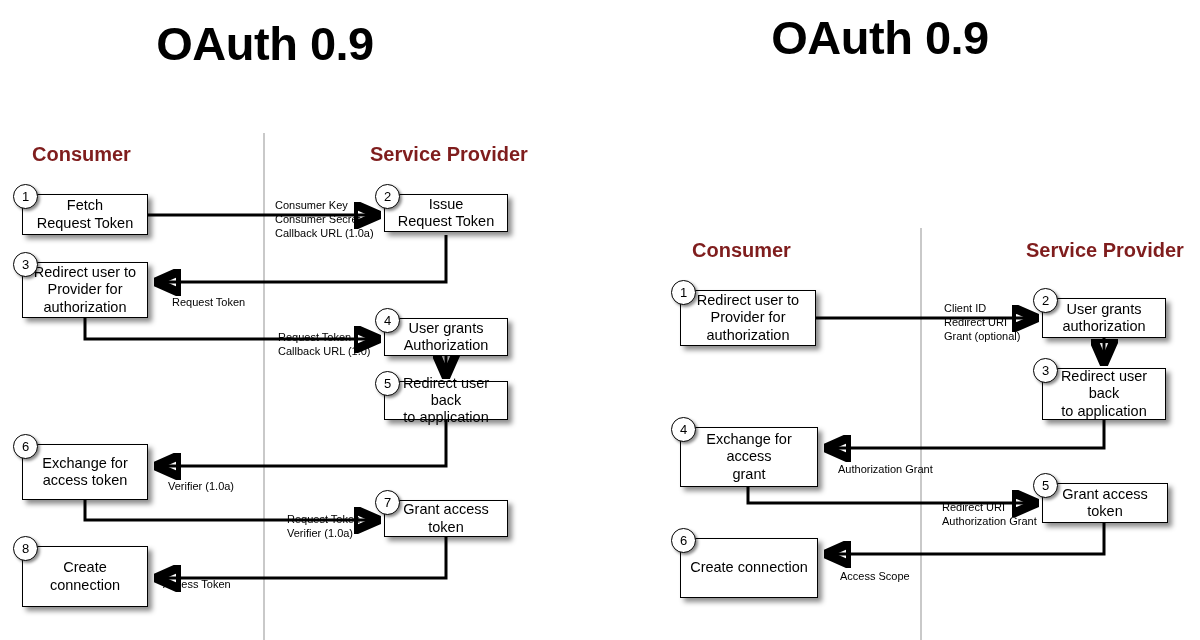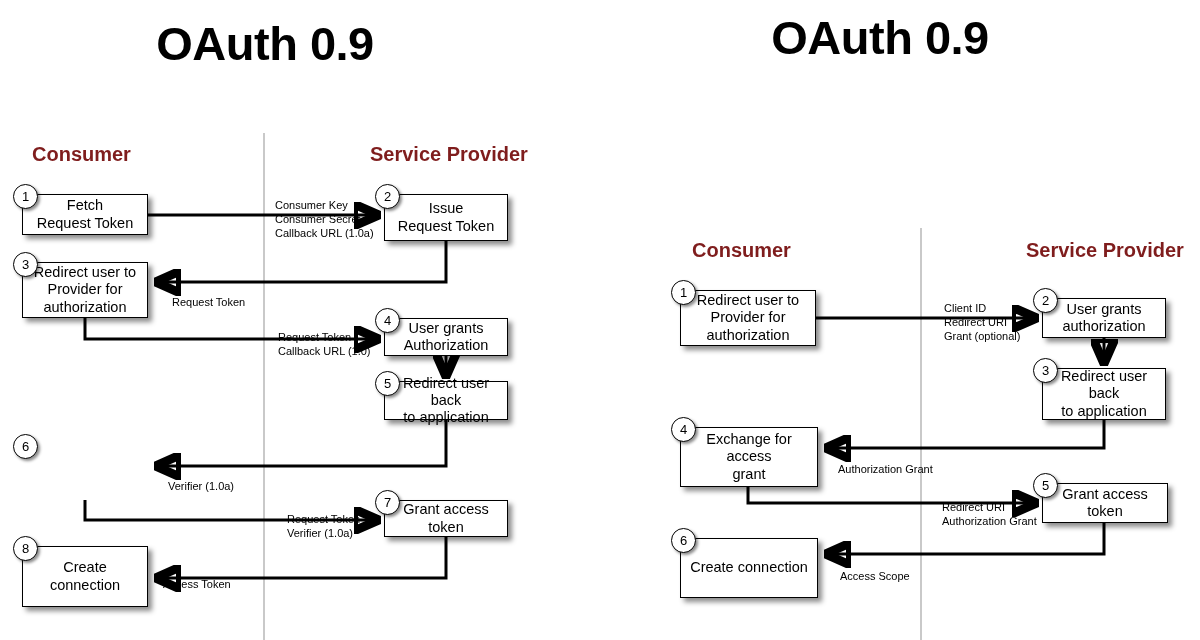--- a/index.html
+++ b/index.html
@@ -147,21 +147,21 @@
 
     <path d="M1104,523 L1104,554 L828,554" marker-end="url(#ah)"></path>
   </svg>
 
   <div class="node" style="left:22px; top:194px; width:126px; height:41px;">
     <span class="node-text">Fetch
 Request Token</span>
   </div>
   <div class="badge" style="left:13px; top:184px;">1</div>
 
-  <div class="node" style="left:384px; top:194px; width:124px; height:47px;text-align:center;">
+  <div class="node" style="left:384px; top:194px; width:124px; height:38px;text-align:center;">
     <span class="node-text">Issue
 Request Token</span>
   </div>
   <div class="badge" style="left:375px; top:184px;">2</div>
 
   <div class="node" style="left:22px; top:262px; width:126px; height:56px;">
     <span class="node-text">Redirect user to
 Provider for
 authorization</span>
   </div>
@@ -172,20 +172,24 @@
 Authorization</span>
   </div>
   <div class="badge" style="left:375px; top:308px;">4</div>
 
   <div class="node" style="left:384px; top:381px; width:124px; height:39px;">
     <span class="node-text">Redirect user back
 to application</span>
   </div>
   <div class="badge" style="left:375px; top:371px;">5</div>
 
+  <div class="node" style="left:22px; top:444px; width:126px; height:56px;">
+    <span class="node-text">Exchange for
+access token</span>
+  </div>
   <div class="badge" style="left:13px; top:434px;">6</div>
 
   <div class="node" style="left:384px; top:500px; width:124px; height:37px;">
     <span class="node-text">Grant access token</span>
   </div>
   <div class="badge" style="left:375px; top:490px;">7</div>
 
   <div class="node" style="left:22px; top:546px; width:126px; height:61px;">
     <span class="node-text">Create connection</span>
   </div>

